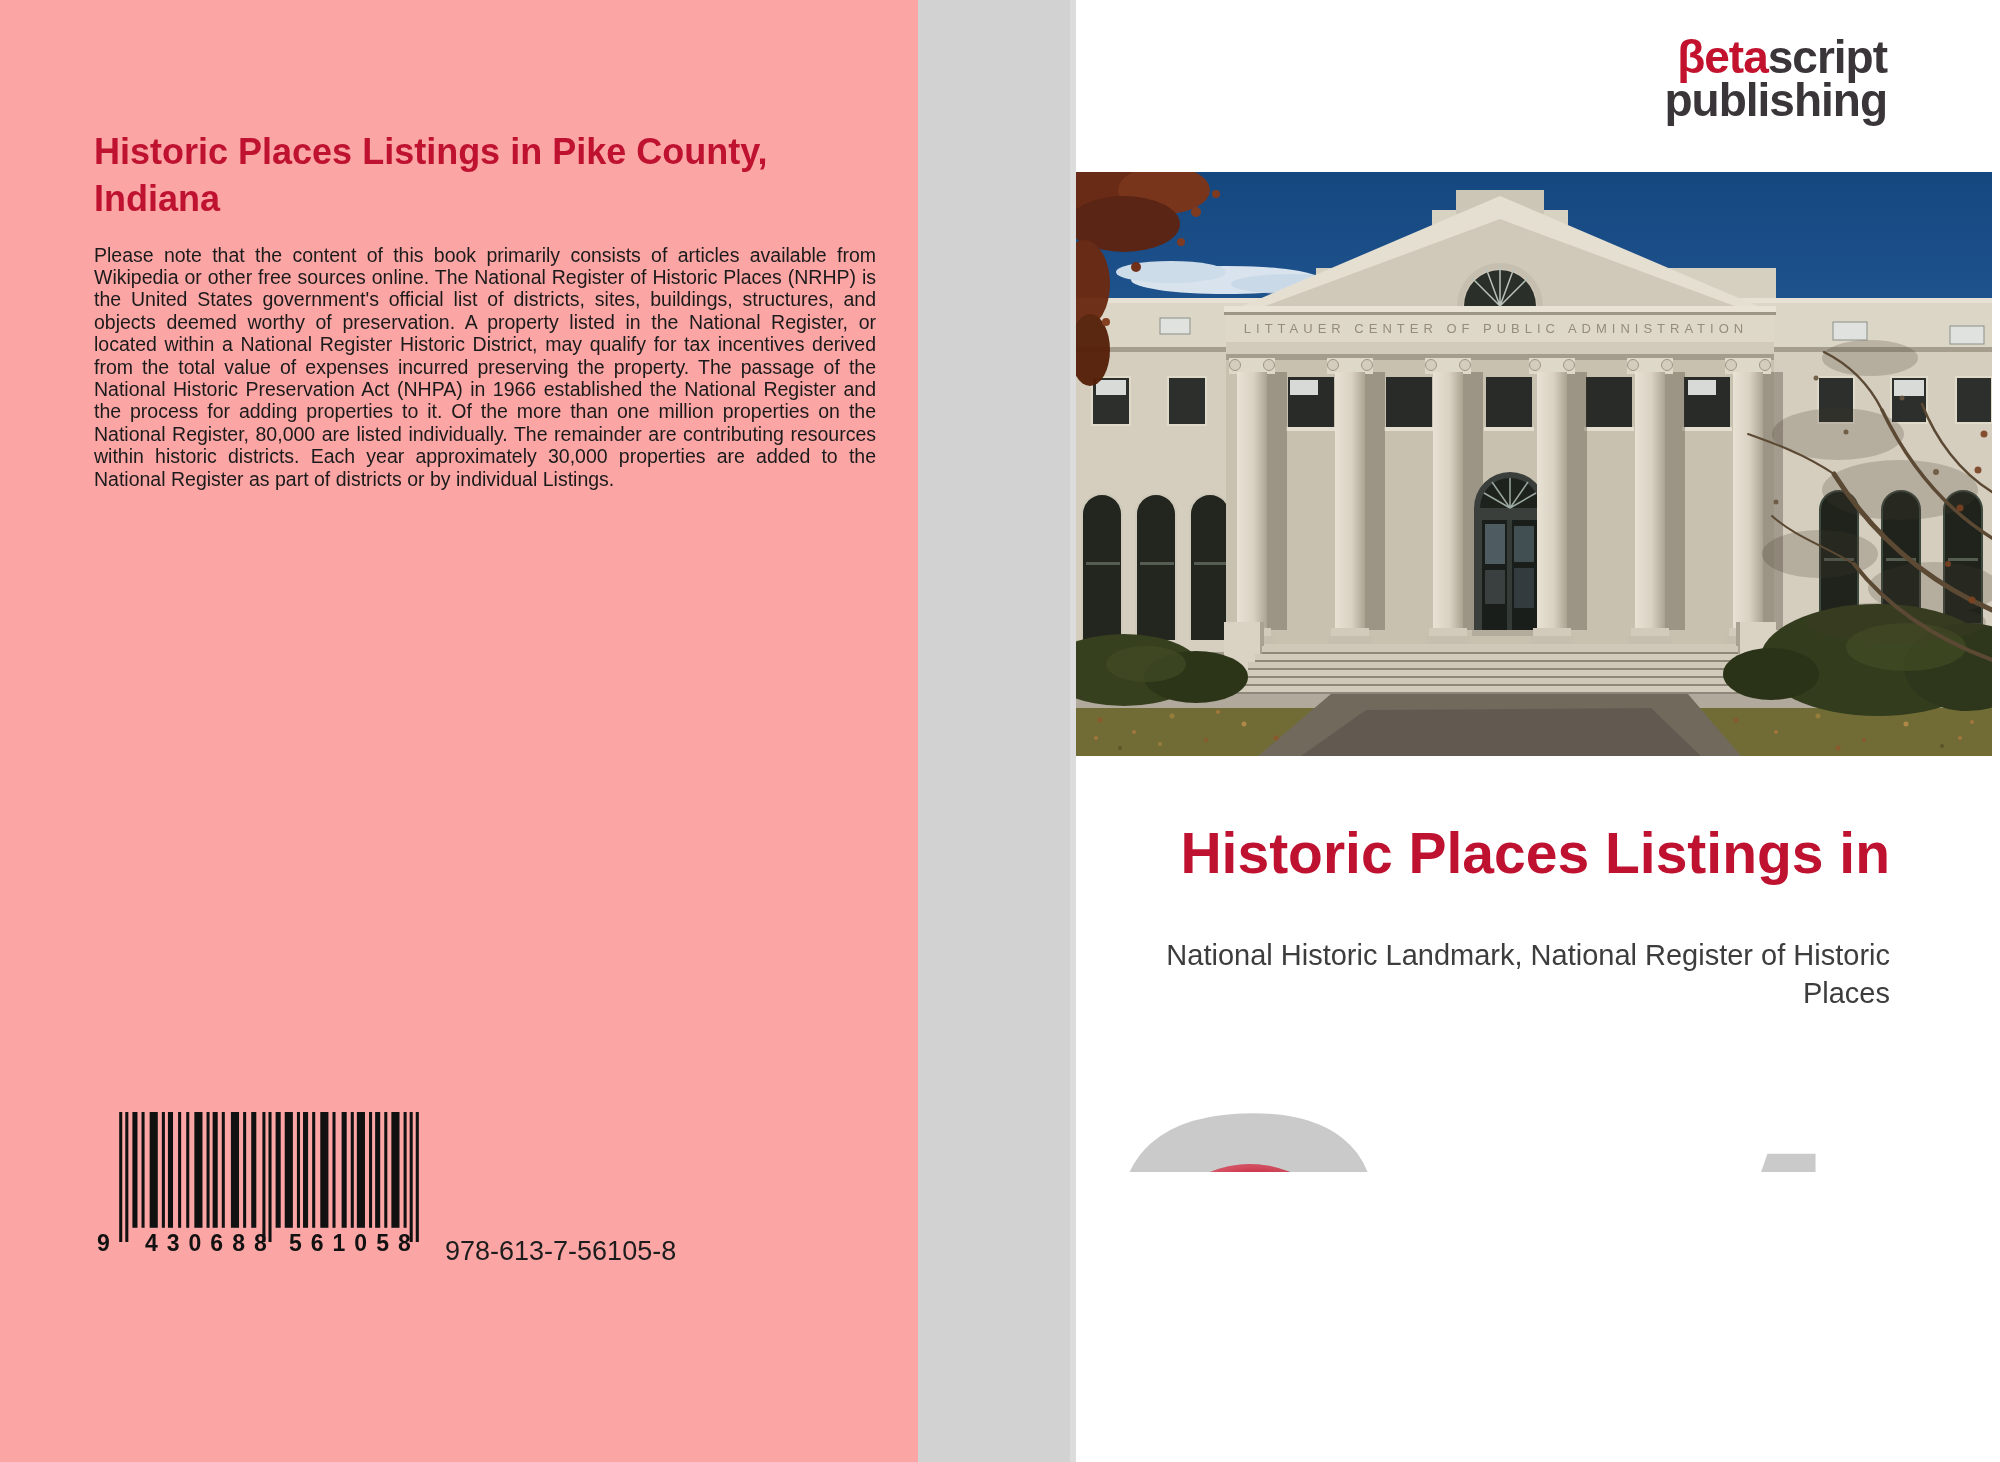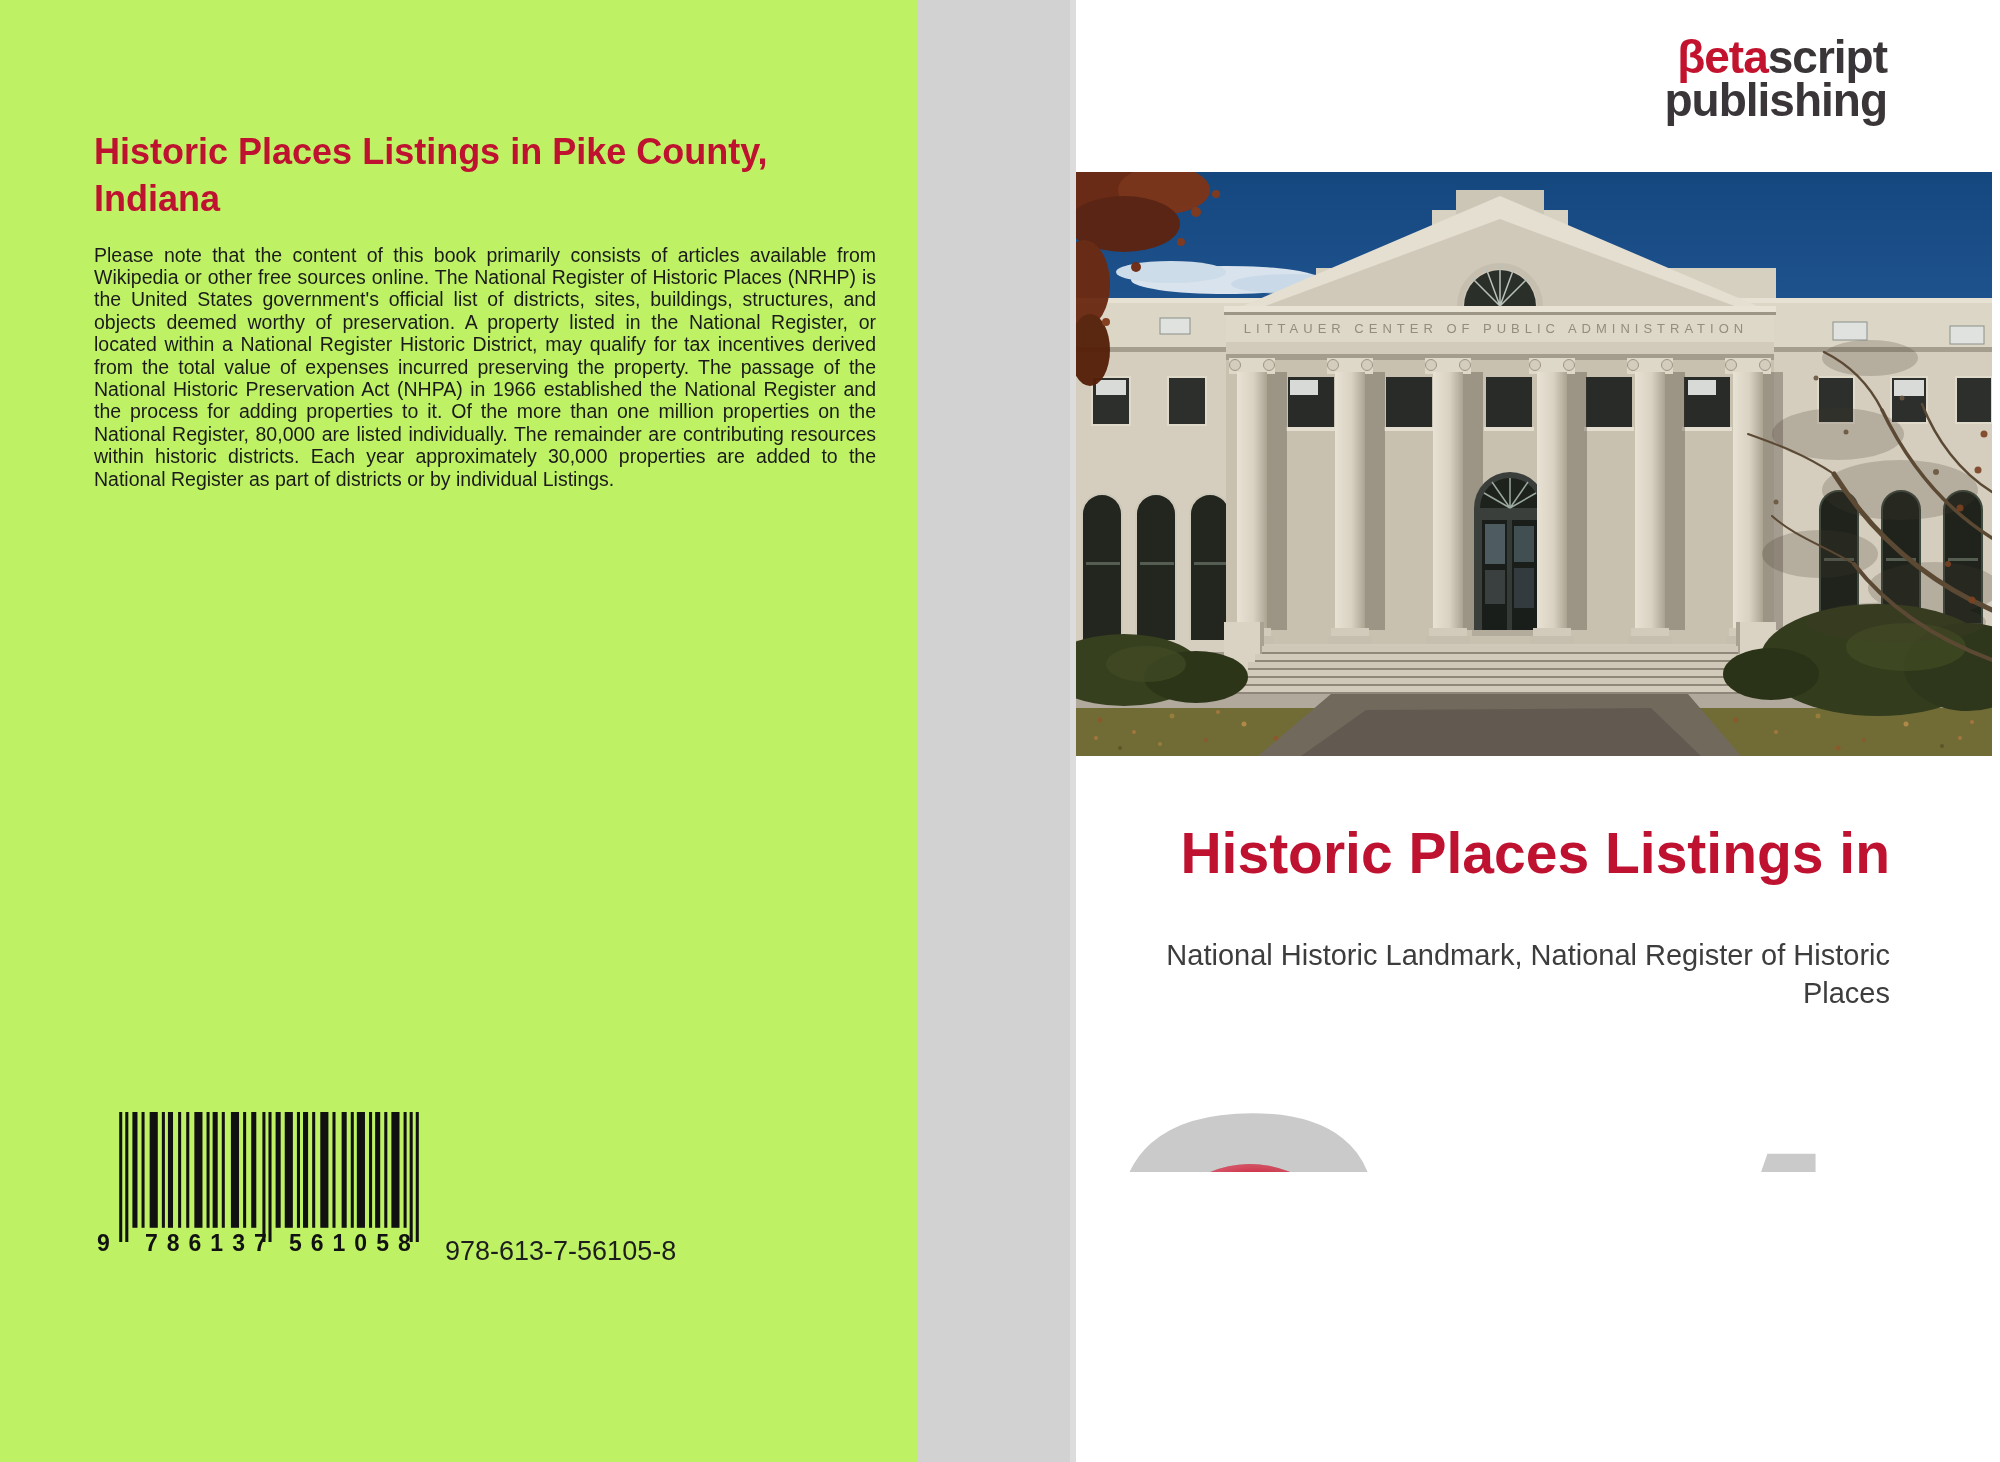--- a/index.html
+++ b/index.html
@@ -1,20 +1,20 @@
 <!DOCTYPE html>
 <html><head>
 <meta charset="utf-8">
 <title>Book Cover</title>
 <style>
   html,body{margin:0;padding:0;background:#fff;}
   .cover{position:relative;width:2000px;height:1462px;background:#ffffff;overflow:hidden;
          font-family:"Liberation Sans",sans-serif;}
   
-  .back-page{position:absolute;left:0;top:0;width:918px;height:1462px;background:#bef264;}
+  .back-page{position:absolute;left:0;top:0;width:918px;height:1462px;background:#fca5a5;}
   .back-title{position:absolute;left:94px;top:128px;font-size:36px;font-weight:bold;
               line-height:47px;color:#be1230;white-space:nowrap;}
   .back-body{position:absolute;left:94px;top:224px;width:782px;font-size:19.5px;line-height:22.4px;
              color:#1b1b1b;text-align:justify;}
   .barcode-wrap{position:absolute;left:97px;top:1112px;width:330px;height:160px;}
   .barcode-bars{position:absolute;left:22px;top:0;}
   .bc-digit-left{position:absolute;left:0px;top:118px;font-size:23px;font-weight:bold;color:#111;
                  font-family:"Liberation Sans",sans-serif;}
   .bc-group1{position:absolute;left:48px;top:118px;font-size:23px;font-weight:bold;color:#111;letter-spacing:9px;}
   .bc-group2{position:absolute;left:192px;top:118px;font-size:23px;font-weight:bold;color:#111;letter-spacing:9px;}
@@ -90,21 +90,21 @@
           <rect x="234" y="0" width="8" height="114" fill="#111"></rect>
           <rect x="246" y="0" width="3" height="114" fill="#111"></rect>
           <rect x="252" y="0" width="5" height="114" fill="#111"></rect>
           <rect x="261" y="0" width="3" height="114" fill="#111"></rect>
           <rect x="268" y="0" width="8" height="114" fill="#111"></rect>
           <rect x="280" y="0" width="3" height="114" fill="#111"></rect>
           <rect x="286" y="0" width="3" height="128" fill="#111"></rect>
           <rect x="292" y="0" width="3" height="128" fill="#111"></rect>
         </svg>
       <span class="bc-digit-left">9</span>
-      <span class="bc-group1">786137</span>
+      <span class="bc-group1">430688</span>
       <span class="bc-group2">561058</span>
     </div>
     <span class="isbn-text">978-613-7-56105-8</span>
   </div>
 
   <div class="spine"></div>
 
   <div class="front-page">
 
     <div class="logo">

